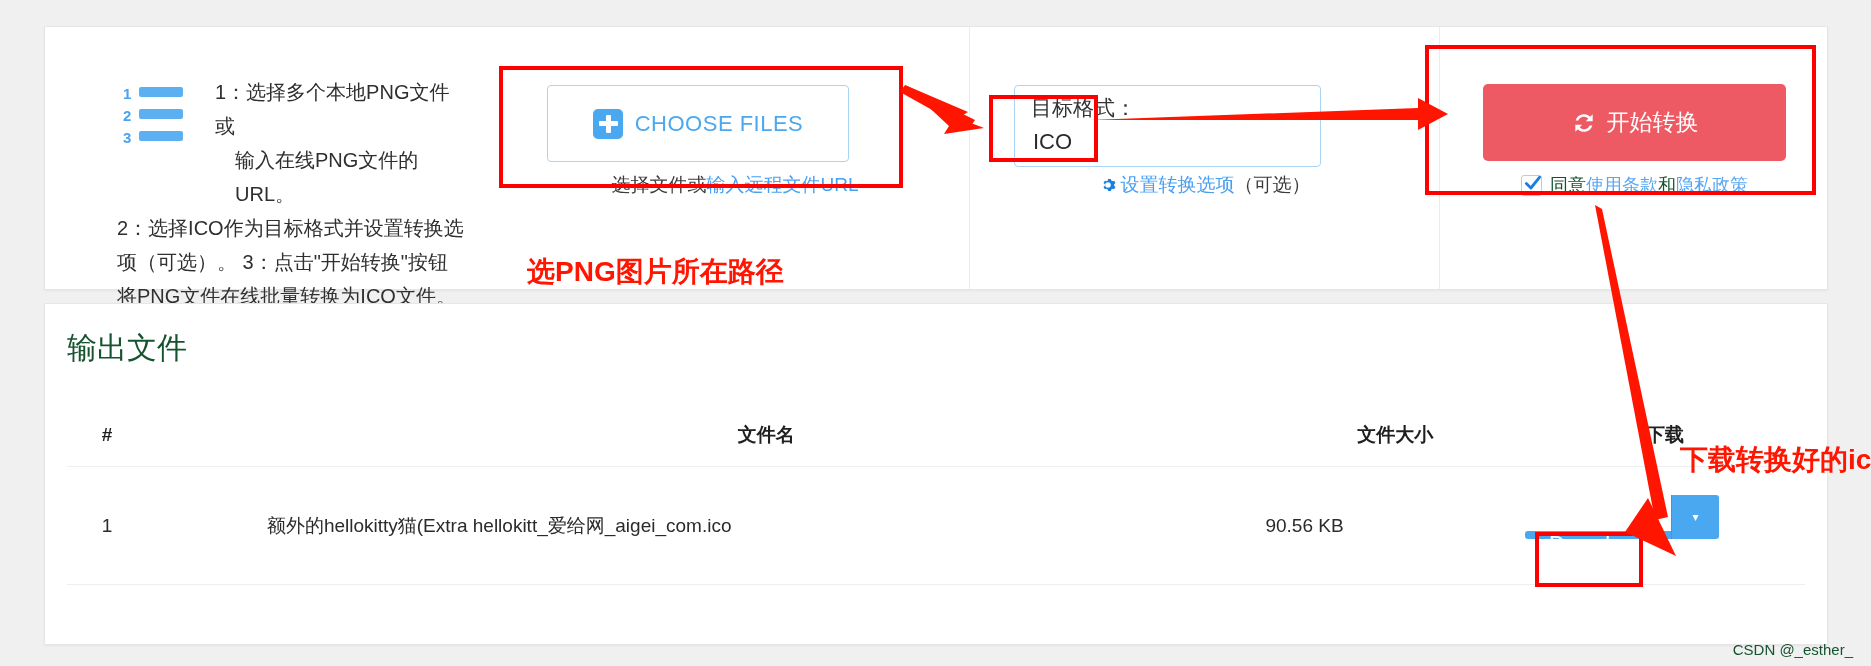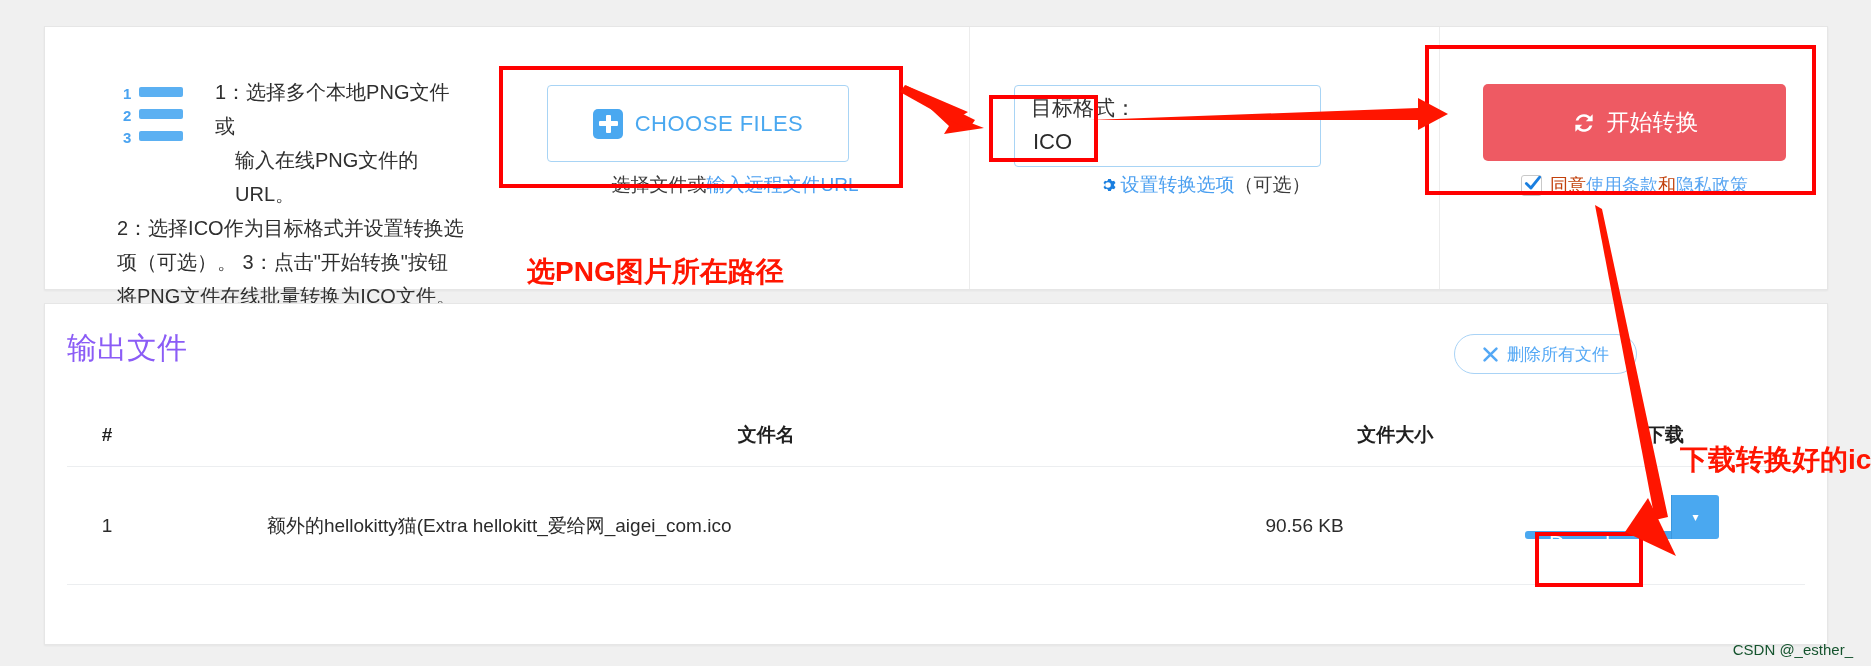--- a/index.html
+++ b/index.html
@@ -97,26 +97,26 @@
   #agree-row{
     position:absolute;left:1438px;top:146px;width:303px;
     display:flex;align-items:center;justify-content:center;font-size:18px;
   }
   .chk{
     width:19px;height:19px;border:1px solid #c9c9c9;border-radius:3px;background:#fff;
     margin-right:8px;position:relative;cursor:pointer;flex:0 0 auto;
   }
   .chk svg{position:absolute;left:1px;top:-3px;width:20px;height:20px;color:#1a7fe0;}
   #agree-row .lnk{color:#5aa6f2;cursor:pointer;}
-  #agree-row .blk{color:#c2410c;}
+  #agree-row .blk{color:#14532d;}
 
   
   #out-card{left:44px;top:303px;width:1782px;height:340px;}
   #out-title{
-    position:absolute;left:22px;top:24px;font-size:30px;color:#8b5cf6;font-weight:400;
+    position:absolute;left:22px;top:24px;font-size:30px;color:#14532d;font-weight:400;
   }
   .pill{
     position:absolute;top:30px;height:40px;border:1px solid #a9d3f6;border-radius:22px;
     background:#fff;display:flex;align-items:center;justify-content:center;
     color:#54a8f5;font-size:17px;cursor:pointer;padding:0 18px;box-sizing:border-box;
   }
   #zip-all{right:393px;width:180px;}
   #del-all{right:190px;width:183px;}
   .pill .ic{margin-right:8px;display:inline-flex;align-items:center;}
 
@@ -225,28 +225,20 @@
         <span class="lnk">使用条款</span>
         <span class="blk">和</span>
         <span class="lnk">隐私政策</span>
     </div>
   </div>
 
   <div class="card" id="out-card">
     <div id="out-title">输出文件</div>
 
 
-    <div class="pill" id="del-all">
-      <span class="ic">
-        <svg viewBox="0 0 20 20" width="17" height="17" stroke="#54a8f5" stroke-width="3" stroke-linecap="round">
-            <path d="M3 3 17 17M17 3 3 17"></path>
-          </svg>
-      </span>
-      <span>删除所有文件</span>
-    </div>
 
     <table>
       <thead>
         <tr>
           <th class="c-num">#</th>
           <th class="c-name">文件名</th>
           <th class="c-size">文件大小</th>
           <th class="c-dl">下载</th>
         </tr>
       </thead>

